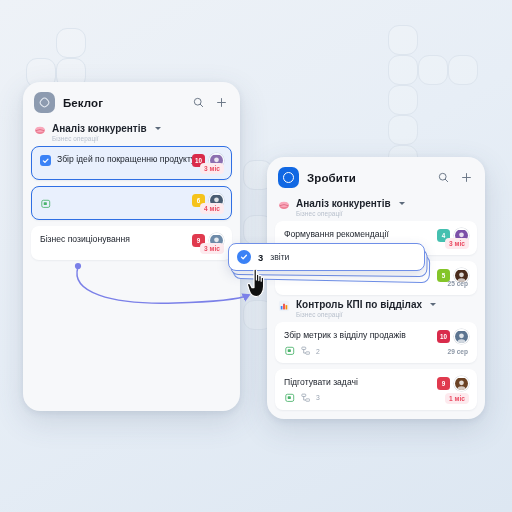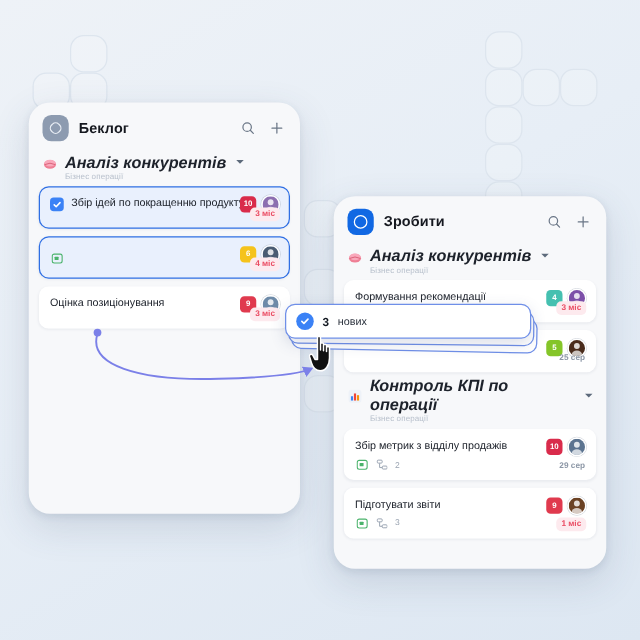--- a/index.html
+++ b/index.html
@@ -21,21 +21,21 @@
   }
 
   
   .panel {
     position: absolute;
     background: #f7f8fa;
     border-radius: 17px;
     box-shadow: 0 10px 30px rgba(60,80,110,.16), 0 2px 6px rgba(60,80,110,.10);
   }
   #panel-backlog { left: 23px; top: 82px; width: 217px; height: 329px; }
-  #panel-todo    { left: 267px; top: 157px; width: 218px; height: 298px; }
+  #panel-todo    { left: 267px; top: 157px; width: 218px; height: 262px; }
 
   .panel-head {
     display: flex; align-items: center; gap: 8px;
     padding: 10px 11px 6px 11px;
   }
   .app-icon {
     width: 21px; height: 21px; border-radius: 7px;
     display: flex; align-items: center; justify-content: center;
     flex: 0 0 auto;
   }
@@ -55,21 +55,21 @@
   }
   .head-act { width: 15px; height: 15px; display:flex; align-items:center; justify-content:center; color:#6b7787; cursor:pointer; }
   .head-act svg { display: block; }
 
   
   .group {
     display: flex; align-items: center; gap: 6px;
     padding: 3px 11px 0 11px;
   }
   .group-emoji { width: 12px; height: 12px; flex: 0 0 auto; }
-  .group-name { font-size: 13px; font-weight: bold; color: #1d222b; font-style: italic; }
+  .group-name { font-size: 10px; font-weight: bold; color: #1d222b; }
   .caret { width: 0; height: 0; border-left: 3.2px solid transparent; border-right: 3.2px solid transparent; border-top: 3.8px solid #5d6a7b; margin-left: 2px; }
   .group-sub {
     font-size: 6.4px; color: #b8c0cc; padding: 1px 11px 4px 29px; letter-spacing: .1px;
   }
 
   
   .tasks { padding: 0 8px; display: flex; flex-direction: column; gap: 6px; }
   .task {
     position: relative; background: #ffffff; border-radius: 8px;
     border: 1px solid transparent;
@@ -225,21 +225,21 @@
               <span class="avatar"><svg width="100%" height="100%" viewBox="0 0 20 20">
                   <rect width="20" height="20" fill="#4a5c72"></rect>
                   <circle cx="10" cy="7.4" r="3.6" fill="rgba(255,255,255,.82)"></circle>
                   <ellipse cx="10" cy="18" rx="6.4" ry="5.2" fill="rgba(255,255,255,.72)"></ellipse>
                 </svg></span>
             </div>
             <div class="due red">4 міс</div>
           </div>
           <div class="task">
             <div class="task-row">
-              <span class="task-title">Оцінка позиціонування</span>
+              <span class="task-title">Бізнес позиціонування</span>
             </div>
             <div class="meta">
               <span class="badge" style="background:#e03a4e">9</span>
               <span class="avatar"><svg width="100%" height="100%" viewBox="0 0 20 20">
                   <rect width="20" height="20" fill="#6d8aa8"></rect>
                   <circle cx="10" cy="7.4" r="3.6" fill="rgba(255,255,255,.82)"></circle>
                   <ellipse cx="10" cy="18" rx="6.4" ry="5.2" fill="rgba(255,255,255,.72)"></ellipse>
                 </svg></span>
             </div>
             <div class="due red">3 міс</div>
@@ -305,21 +305,21 @@
             <div class="due plain">25 сер</div>
           </div>
         </div>
         <div class="group">
           <span class="group-emoji"><svg width="12" height="12" viewBox="0 0 14 14">
               <rect x="1" y="1" width="12" height="12" rx="2.6" fill="#eef2f8"></rect>
               <rect x="3.2" y="7" width="2" height="4" fill="#3b82f6"></rect>
               <rect x="6" y="4.4" width="2" height="6.6" fill="#f04438"></rect>
               <rect x="8.8" y="6" width="2" height="5" fill="#f79009"></rect>
             </svg></span>
-          <span class="group-name">Контроль КПІ по операції</span>
+          <span class="group-name">Контроль КПІ по відділах</span>
           <span class="caret"></span>
         </div>
         <div class="group-sub">Бізнес операції</div>
         <div class="tasks">
           <div class="task">
             <div class="task-row">
               <span class="task-title">Збір метрик з відділу продажів</span>
             </div>
             <div class="subrow">
               <span class="mini-icn">
@@ -342,21 +342,21 @@
               <span class="avatar"><svg width="100%" height="100%" viewBox="0 0 20 20">
                   <rect width="20" height="20" fill="#5c7490"></rect>
                   <circle cx="10" cy="7.4" r="3.6" fill="rgba(255,255,255,.82)"></circle>
                   <ellipse cx="10" cy="18" rx="6.4" ry="5.2" fill="rgba(255,255,255,.72)"></ellipse>
                 </svg></span>
             </div>
             <div class="due plain">29 сер</div>
           </div>
           <div class="task">
             <div class="task-row">
-              <span class="task-title">Підготувати звіти</span>
+              <span class="task-title">Підготувати задачі</span>
             </div>
             <div class="subrow">
               <span class="mini-icn">
                 <svg width="9.5" height="9.5" viewBox="0 0 12 12">
                   <rect x="1" y="1.6" width="10" height="9" rx="2" fill="none" stroke="#4ab36b" stroke-width="1.1"></rect>
                   <rect x="3.4" y="4.2" width="4" height="3.4" rx=".6" fill="#4ab36b"></rect>
                 </svg>
               </span>
               <span class="mini-icn">
                 <svg width="9.5" height="9.5" viewBox="0 0 12 12">
@@ -395,21 +395,21 @@
     <div class="ghost-layer ghost-l3"></div>
     <div class="ghost-layer ghost-l2"></div>
     <div class="ghost-layer ghost-l1"></div>
     <div class="ghost-inner">
       <span class="ghost-chk">
         <svg width="8" height="8" viewBox="0 0 12 12">
             <path d="M2.2 6.2 L4.7 8.6 L9.6 3.4" stroke="#fff" stroke-width="1.9" fill="none" stroke-linecap="round" stroke-linejoin="round"></path>
           </svg>
       </span>
       <span class="ghost-count">3</span>
-      <span class="ghost-label">нових</span>
+      <span class="ghost-label">звіти</span>
     </div>
   </div>
 
   <div id="cursor">
     <svg width="26" height="30" viewBox="0 0 26 30">
       <path d="M7 2 C7 0.7 9.4 0.7 9.4 2 L9.4 12 L9.4 7.2 C9.4 5.9 11.8 5.9 11.8 7.2 L11.8 12.6
                L11.8 8.4 C11.8 7.1 14.2 7.1 14.2 8.4 L14.2 13.2 L14.2 10.2 C14.2 8.9 16.6 8.9 16.6 10.2
                L16.6 18.4 C16.6 24.4 13.4 28.6 9.2 28.6 C5.6 28.6 3.4 26.2 2.2 22.4 L0.6 17.2
                C0.2 15.6 2.4 14.6 3.2 16.2 L5 19.6 L7 19.6 Z" fill="#111111" stroke="#ffffff" stroke-width="1.2" stroke-linejoin="round"></path>
     </svg>

